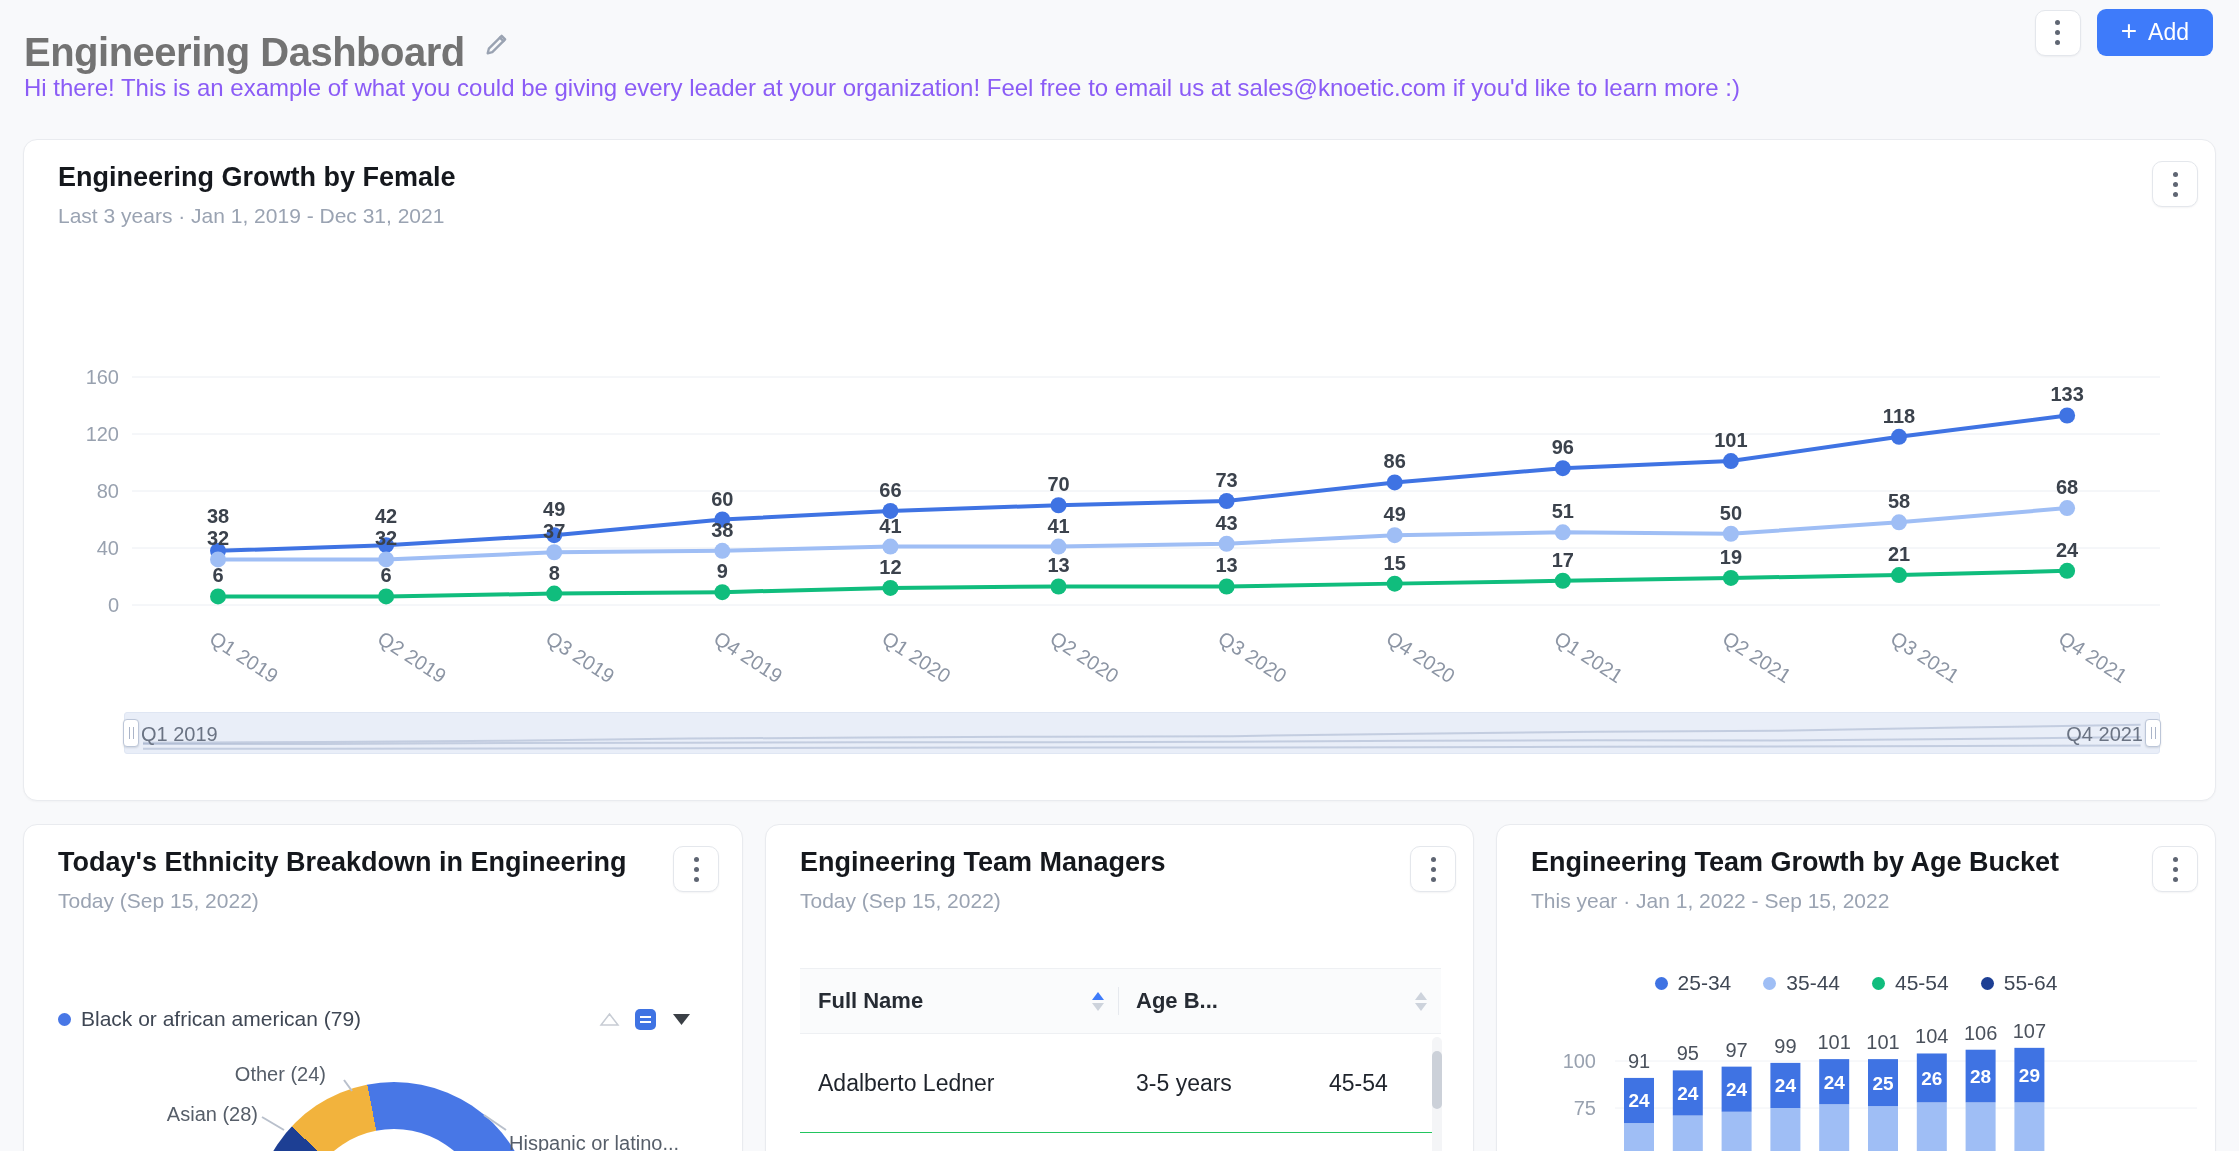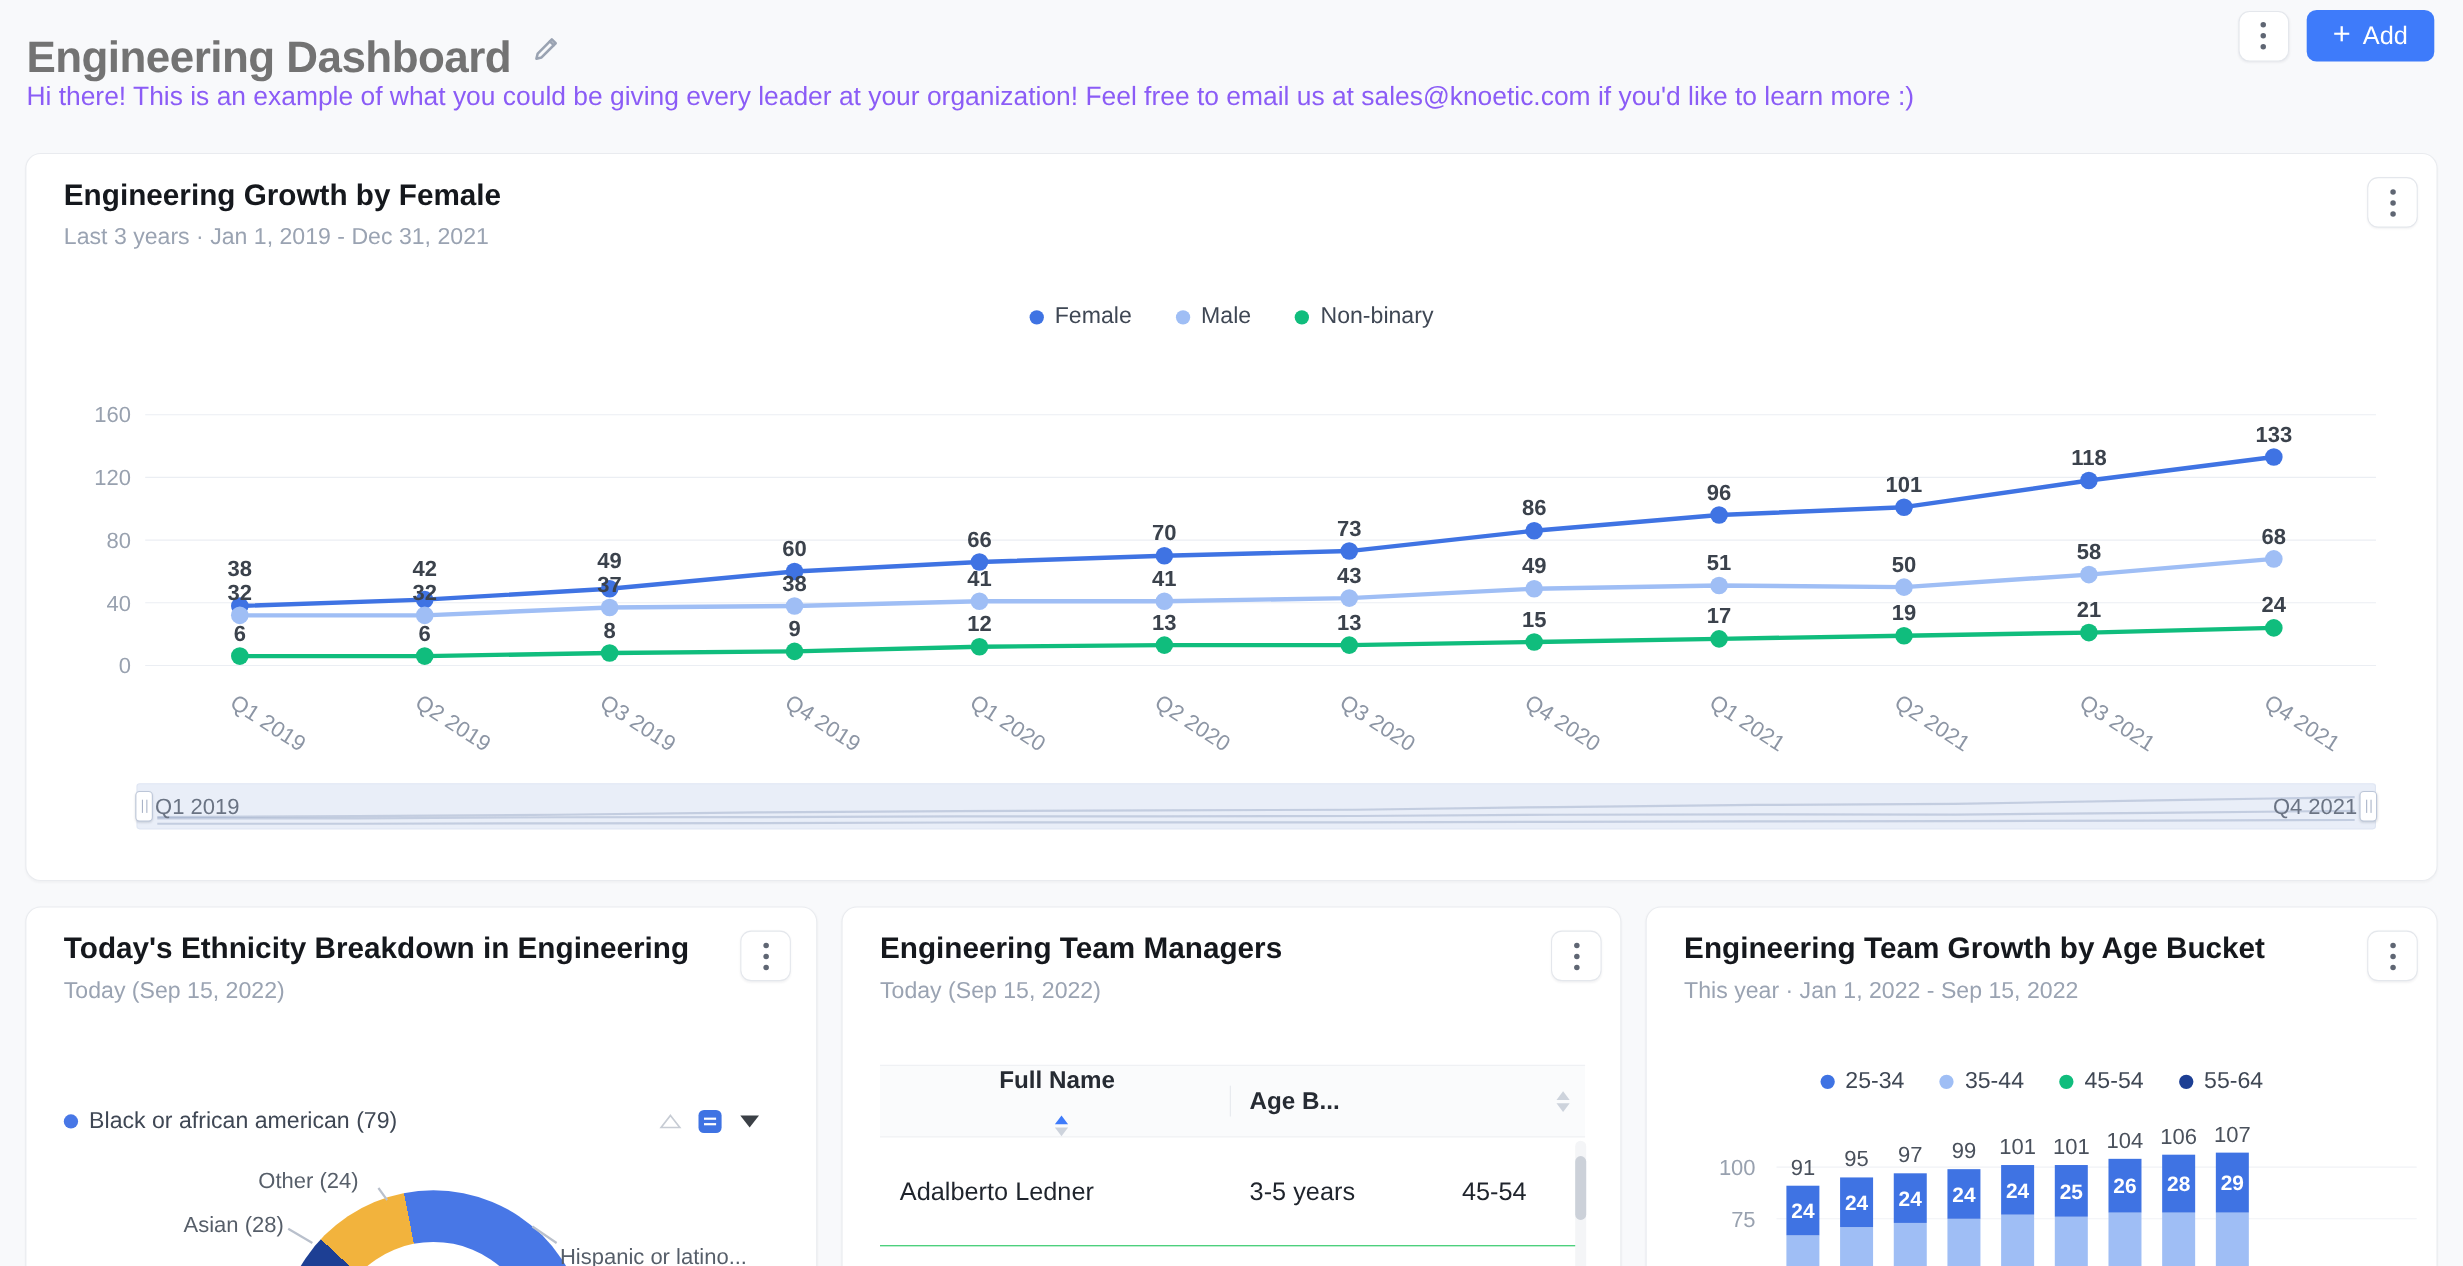--- a/index.html
+++ b/index.html
@@ -70,21 +70,21 @@
   .callout{position:absolute;font-size:20px;color:#565e69;}
   .callout.r{text-align:right;}
   #calloutLines{position:absolute;left:0;top:230px;pointer-events:none;}
 
   
   .tbl{position:absolute;left:34px;top:143px;width:641px;}
   .thead{display:flex;height:66px;background:#fafbfc;border-top:1px solid #eef0f3;border-bottom:1px solid #eef0f3;}
   .th{display:flex;align-items:center;justify-content:space-between;padding:0 14px 0 18px;position:relative;
     font-size:22px;font-weight:700;color:#262b33;cursor:pointer;}
   .th.sep::before{content:"";position:absolute;left:0;top:50%;transform:translateY(-50%);width:1px;height:28px;background:#e6e9ee;}
-  .col1{width:318px;flex-direction:column;} .col2{width:193px;} .col3{flex:1;}
+  .col1{width:318px;} .col2{width:193px;} .col3{flex:1;}
   .sorter{display:flex;flex-direction:column;align-items:center;gap:3px;margin-left:8px;}
   .c-up{width:0;height:0;border-left:6px solid transparent;border-right:6px solid transparent;border-bottom:8px solid #cdd3dc;}
   .c-up.active{border-bottom-color:#3E7BFA;}
   .c-down{width:0;height:0;border-left:6px solid transparent;border-right:6px solid transparent;border-top:8px solid #cdd3dc;}
   .trow{display:flex;align-items:center;height:99px;border-bottom:1px solid #22c55e;}
   .td{padding-left:18px;font-size:23px;color:#1f242c;}
   .sb-track{position:absolute;right:31px;top:212px;width:10px;height:312px;background:#f4f5f7;border-radius:6px;}
   .sb-thumb{position:absolute;right:31px;top:226px;width:10px;height:58px;background:#ccd1d9;border-radius:6px;cursor:pointer;}
 
   
@@ -121,34 +121,20 @@
   <section class="card main-card">
     <div class="card-title">Engineering Growth by Female</div>
     <div class="card-sub">Last 3 years · Jan 1, 2019 - Dec 31, 2021</div>
     <button class="icon-btn">
       <span class="kebab">
           <i></i>
           <i></i>
           <i></i>
         </span>
     </button>
-    <div class="legend" id="genderLegend">
-        <span class="lg-item">
-          <i class="dot" style="background: rgb(63, 115, 227);"></i>
-          <span>Female</span>
-        </span>
-        <span class="lg-item">
-          <i class="dot" style="background: rgb(159, 190, 245);"></i>
-          <span>Male</span>
-        </span>
-        <span class="lg-item">
-          <i class="dot" style="background: rgb(16, 189, 125);"></i>
-          <span>Non-binary</span>
-        </span>
-      </div>
     <svg id="lineChart" width="2193" height="360">
         <line x1="108" x2="2136" y1="265" y2="265" stroke="#ebeef3" stroke-width="1"></line>
         <text x="95" y="272" text-anchor="end" fill="#98a1af" font-size="20">0</text>
         <line x1="108" x2="2136" y1="208" y2="208" stroke="#ebeef3" stroke-width="1"></line>
         <text x="95" y="215" text-anchor="end" fill="#98a1af" font-size="20">40</text>
         <line x1="108" x2="2136" y1="151" y2="151" stroke="#ebeef3" stroke-width="1"></line>
         <text x="95" y="158" text-anchor="end" fill="#98a1af" font-size="20">80</text>
         <line x1="108" x2="2136" y1="94" y2="94" stroke="#ebeef3" stroke-width="1"></line>
         <text x="95" y="101" text-anchor="end" fill="#98a1af" font-size="20">120</text>
         <line x1="108" x2="2136" y1="37" y2="37" stroke="#ebeef3" stroke-width="1"></line>

